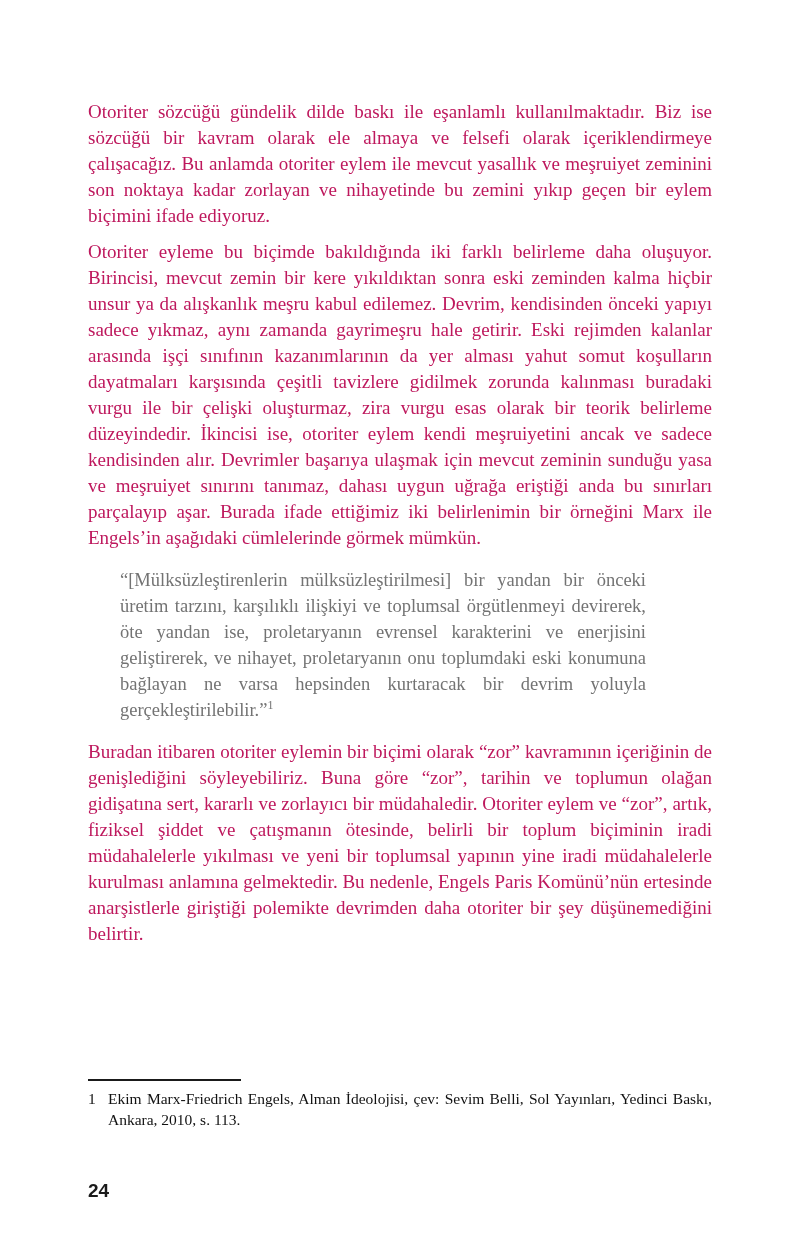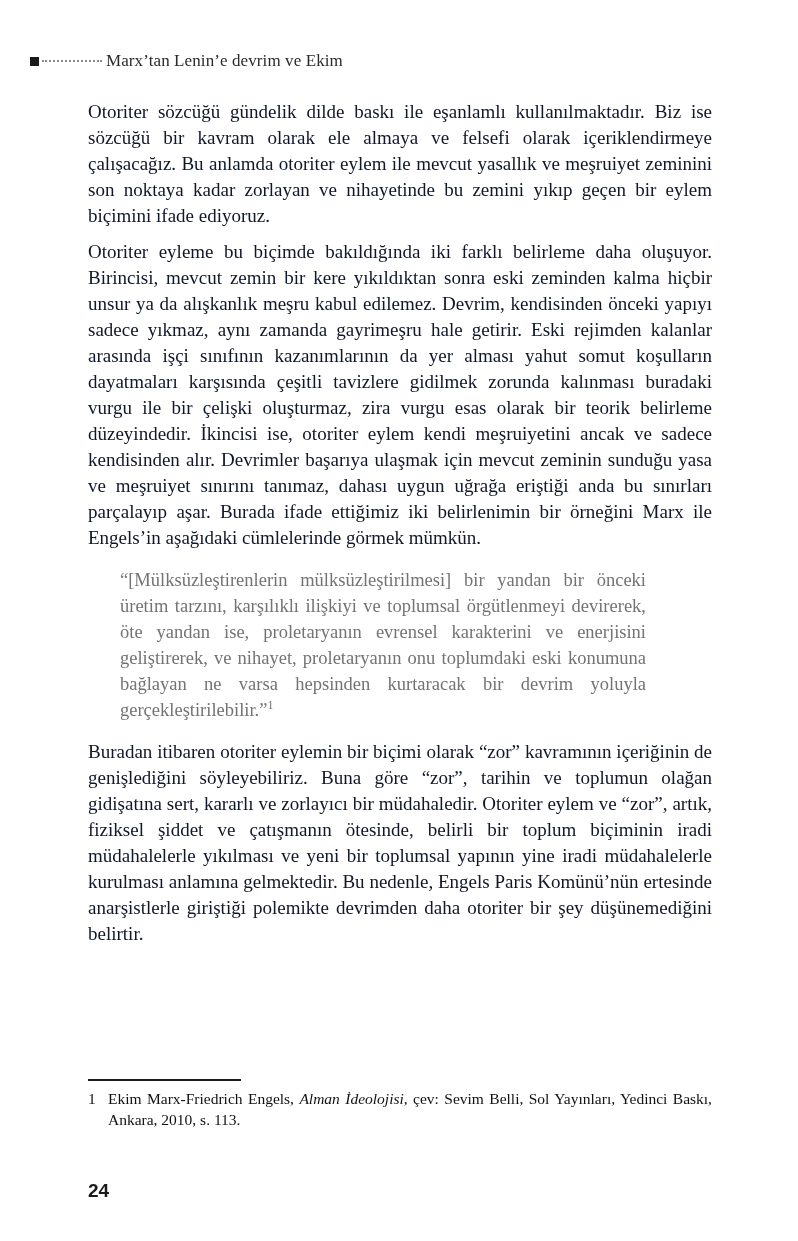--- a/index.html
+++ b/index.html
@@ -50,21 +50,21 @@
     position: absolute;
     left: 88px;
     top: 99px;
     width: 624px;
   }
   .body-para {
     font-size: 19px;
     line-height: 26px;
     text-align: justify;
     margin: 0 0 10px 0;
-    color: #0f172a;
+    color: #be185d;
   }
   .block-quote {
     font-size: 18.5px;
     line-height: 26px;
     text-align: justify;
     margin: 16px 66px 16px 32px;
     color: #737373;
   }
   .block-quote sup {
     font-size: 12px;
@@ -90,44 +90,38 @@
     text-align: justify;
     padding-left: 20px;
     color: #111111;
   }
   .footnote-number {
     position: absolute;
     left: 0;
     top: 0;
   }
   .footnote-italic {
-    font-style: italic;
   }
   
   #page-number {
     position: absolute;
     left: 88px;
     top: 1160px;
     font-family: "Liberation Sans", sans-serif;
     font-weight: bold;
     font-size: 19px;
     color: #1a1a1a;
     margin-top: 20px;
   }
 </style>
 </head>
 <body>
 
 <div id="page">
 
-  <div id="running-header">
-    <span class="header-square"></span>
-    <span class="header-leader"></span>
-    <span class="header-title">Marx’tan Lenin’e devrim ve Ekim</span>
-  </div>
 
   <div id="main-column">
     <p class="body-para">Otoriter sözcüğü gündelik dilde baskı ile eşanlamlı kullanılmaktadır. Biz ise sözcüğü bir kavram olarak ele almaya ve felsefi olarak içeriklendirmeye çalışacağız. Bu anlamda otoriter eylem ile mevcut yasallık ve meşruiyet zeminini son noktaya kadar zorlayan ve nihayetinde bu zemini yıkıp geçen bir eylem biçimini ifade ediyoruz.</p>
 
     <p class="body-para">Otoriter eyleme bu biçimde bakıldığında iki farklı belirleme daha oluşuyor. Birincisi, mevcut zemin bir kere yıkıldıktan sonra eski zeminden kalma hiçbir unsur ya da alışkanlık meşru kabul edilemez. Devrim, kendisinden önceki yapıyı sadece yıkmaz, aynı zamanda gayrimeşru hale getirir. Eski rejimden kalanlar arasında işçi sınıfının kazanımlarının da yer alması yahut somut koşulların dayatmaları karşısında çeşitli tavizlere gidilmek zorunda kalınması buradaki vurgu ile bir çelişki oluşturmaz, zira vurgu esas olarak bir teorik belirleme düzeyindedir. İkincisi ise, otoriter eylem kendi meşruiyetini ancak ve sadece kendisinden alır. Devrimler başarıya ulaşmak için mevcut zeminin sunduğu yasa ve meşruiyet sınırını tanımaz, dahası uygun uğrağa eriştiği anda bu sınırları parçalayıp aşar. Burada ifade ettiğimiz iki belirlenimin bir örneğini Marx ile Engels’in aşağıdaki cümlelerinde görmek mümkün.</p>
 
     <div class="block-quote"><span>“[Mülksüzleştirenlerin mülksüzleştirilmesi] bir yandan bir önceki üretim tarzını, karşılıklı ilişkiyi ve toplumsal örgütlenmeyi devirerek, öte yandan ise, proletaryanın evrensel karakterini ve enerjisini geliştirerek, ve nihayet, proletaryanın onu toplumdaki eski konumuna bağlayan ne varsa hepsinden kurtaracak bir devrim yoluyla gerçekleştirilebilir.”</span><sup>1</sup></div>
 
     <p class="body-para">Buradan itibaren otoriter eylemin bir biçimi olarak “zor” kavramının içeriğinin de genişlediğini söyleyebiliriz. Buna göre “zor”, tarihin ve toplumun olağan gidişatına sert, kararlı ve zorlayıcı bir müdahaledir. Otoriter eylem ve “zor”, artık, fiziksel şiddet ve çatışmanın ötesinde, belirli bir toplum biçiminin iradi müdahalelerle yıkılması ve yeni bir toplumsal yapının yine iradi müdahalelerle kurulması anlamına gelmektedir. Bu nedenle, Engels Paris Komünü’nün ertesinde anarşistlerle giriştiği polemikte devrimden daha otoriter bir şey düşünemediğini belirtir.</p>
   </div>

